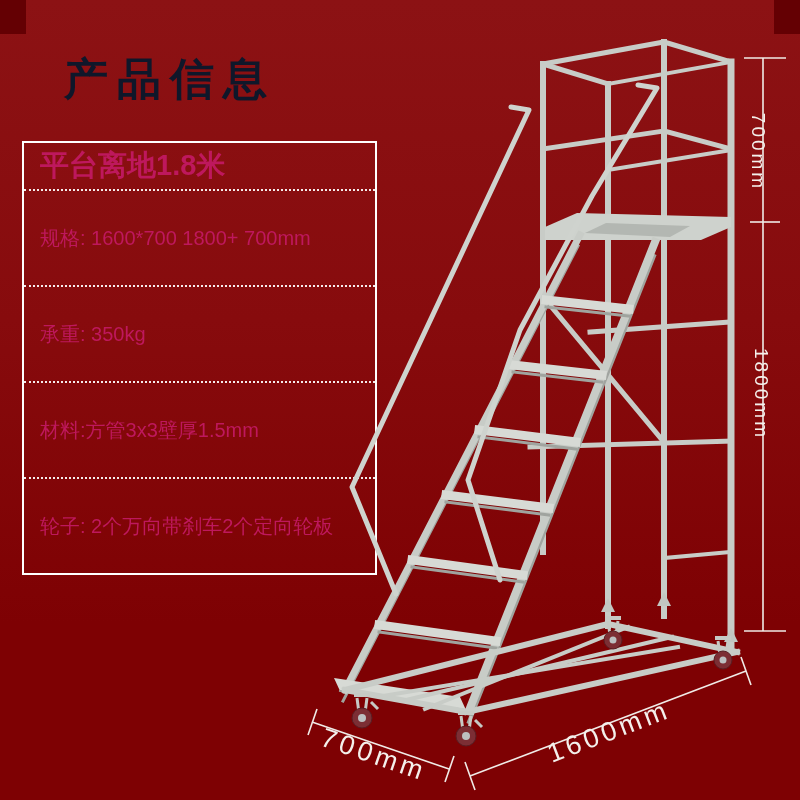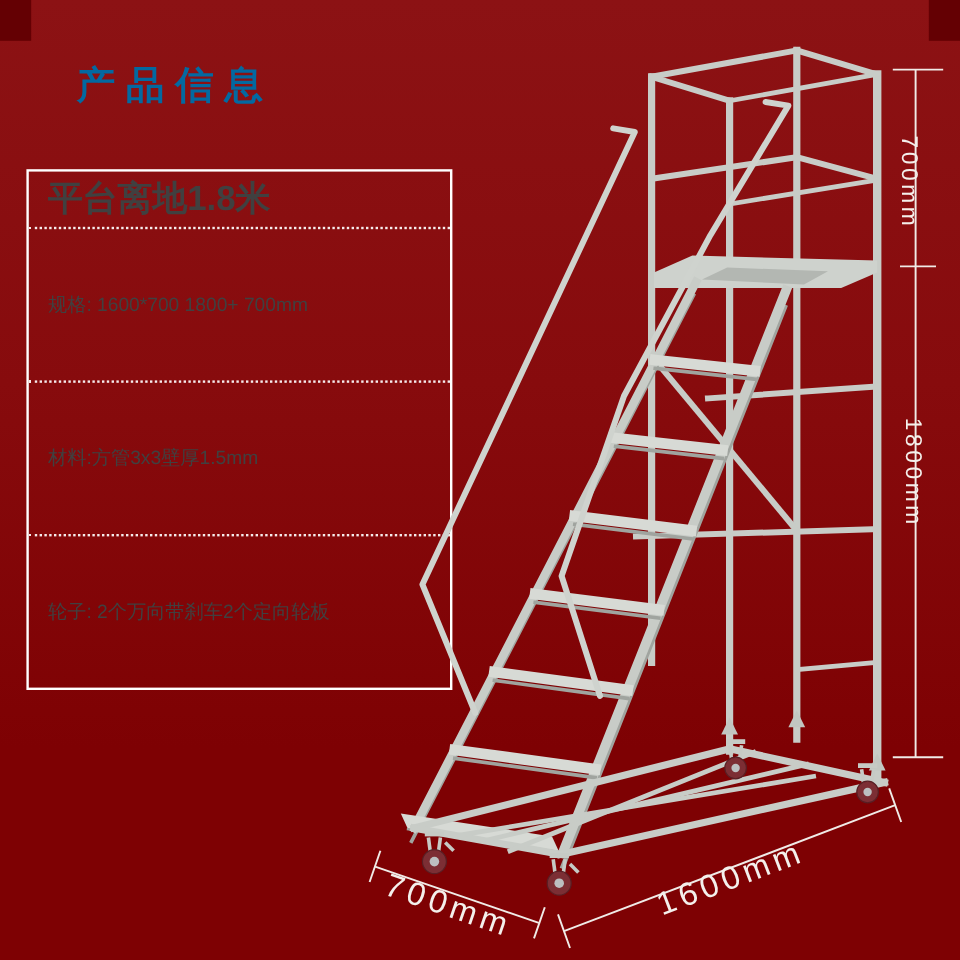--- a/index.html
+++ b/index.html
@@ -4,31 +4,31 @@
 <style>
   html,body{margin:0;padding:0;}
   body{
     width:800px;height:800px;position:relative;overflow:hidden;
     background:linear-gradient(180deg,#8c1214 0%,#870b0d 40%,#7e0103 78%,#7e0103 100%);
     font-family:"Liberation Sans","DejaVu Sans",sans-serif;
   }
   .corner{position:absolute;top:0;width:26px;height:34px;background:#640003;}
   .corner.tl{left:0;} .corner.tr{right:0;}
   .page-title{
-    position:absolute;left:64px;top:50px;margin:0;color:#0369a1;
-    font-size:32px;font-weight:700;letter-spacing:9px;white-space:nowrap;
+    position:absolute;left:64px;top:50px;margin:0;color:#0f172a;
+    font-size:44px;font-weight:700;letter-spacing:9px;white-space:nowrap;
   }
   .spec{
     position:absolute;left:22px;top:141px;width:351px;height:430px;
     border:2px solid #ffffff;display:flex;flex-direction:column;
-    color:#404040;box-sizing:content-box;
+    color:#be185d;box-sizing:content-box;
   }
   .spec .row{
     flex:1;display:flex;align-items:center;padding-left:16px;
-    font-size:16px;border-top:2px dotted rgba(255,255,255,.92);
+    font-size:20px;border-top:2px dotted rgba(255,255,255,.92);
     white-space:nowrap;overflow:hidden;
   }
   .spec .row.first{border-top:none;flex:0 0 46px;font-size:29px;font-weight:600;}
   svg{position:absolute;left:0;top:0;}
   .steel{stroke:#c8ccc7;fill:none;stroke-linecap:square;}
   .steelround{stroke:#cfd3ce;fill:none;stroke-linecap:round;stroke-linejoin:round;}
   .shadow{stroke:#a0a49f;fill:none;stroke-linecap:square;}
   .tread{stroke:#d7dad5;fill:none;stroke-linecap:square;}
   .dim{stroke:#f0ebe7;stroke-width:1.6;fill:none;}
   .dimtext{fill:#f4f0ec;text-anchor:middle;}
@@ -37,20 +37,21 @@
 <body>
 
 <div class="corner tl"></div>
 <div class="corner tr"></div>
 
 <h1 class="page-title">产品信息</h1>
 
 <div class="spec">
   <div class="row first">平台离地1.8米</div>
   <div class="row">规格: 1600*700 1800+ 700mm</div>
+  <div class="row">承重: 350kg</div>
   <div class="row">材料:方管3x3壁厚1.5mm</div>
   <div class="row">轮子: 2个万向带刹车2个定向轮板</div>
 </div>
 
 <svg width="800" height="800" viewBox="0 0 800 800">
 
   <g>
     <line class="steel" stroke-width="6" x1="543" y1="64" x2="543" y2="552"></line>
     <line class="steel" stroke-width="6" x1="664" y1="42" x2="664" y2="616"></line>
     <line class="steel" stroke-width="7" x1="731" y1="62" x2="731" y2="650"></line>

